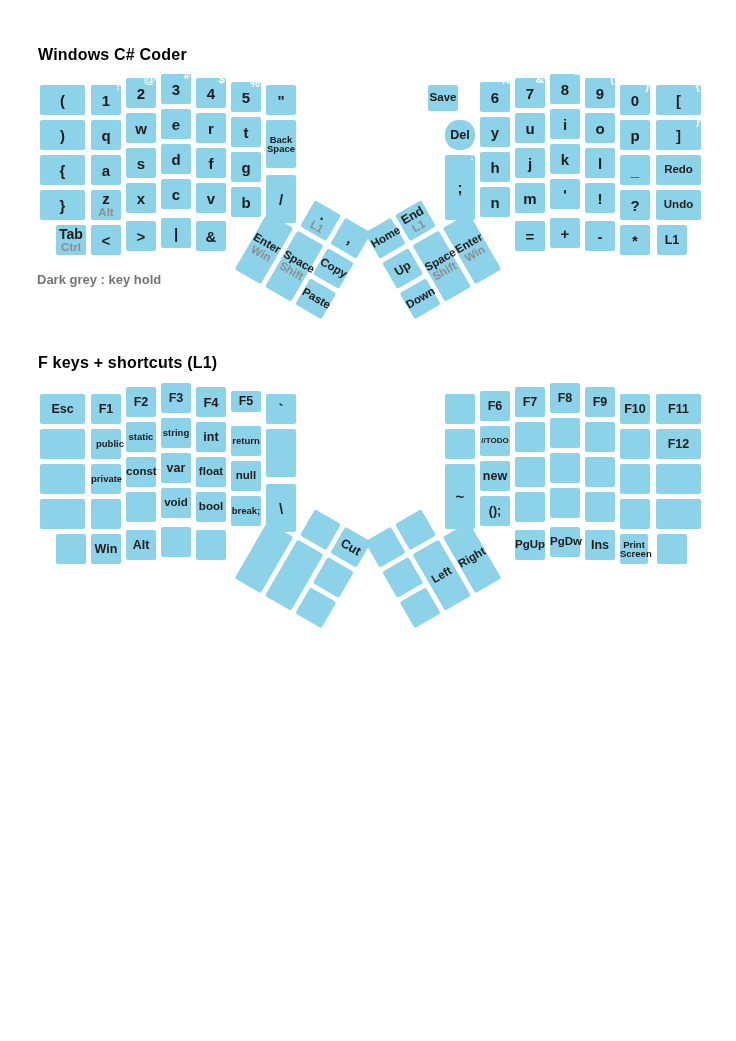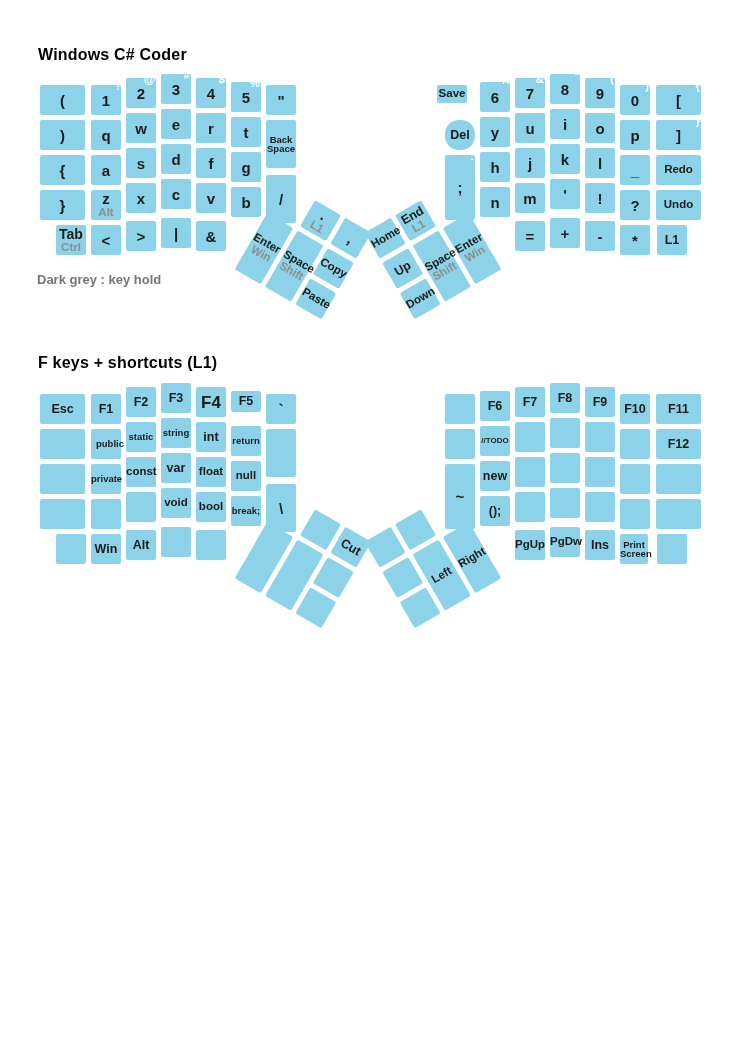--- a/index.html
+++ b/index.html
@@ -134,21 +134,21 @@
     </div>
     <div class="key" style="left: 126px; top: 221px; width: 30px; height: 30px;">
       <span class="main" style="font-size: 15px;">&gt;</span>
     </div>
     <div class="key" style="left: 161px; top: 218px; width: 30px; height: 30px;">
       <span class="main" style="font-size: 15px;">|</span>
     </div>
     <div class="key" style="left: 196px; top: 221px; width: 30px; height: 30px;">
       <span class="main" style="font-size: 15px;">&amp;</span>
     </div>
-    <div class="key" style="left: 437px; top: 85px; width: 30px; height: 18px;">
+    <div class="key" style="left: 428px; top: 85px; width: 30px; height: 26px;">
       <span class="main" style="font-size: 11.5px;">Save</span>
     </div>
     <div class="key" style="left: 445px; top: 120px; width: 30px; height: 30px; border-radius: 14px;">
       <span class="main" style="font-size: 12.5px;">Del</span>
     </div>
     <div class="key" style="left: 445px; top: 155px; width: 30px; height: 65px;">
       <span class="main" style="font-size: 15px;">;</span>
       <span class="legend">:</span>
     </div>
     <div class="key" style="left: 480px; top: 82px; width: 30px; height: 30px;">
@@ -324,21 +324,21 @@
     <div class="key" style="left: 161px; top: 418px; width: 30px; height: 30px;">
       <span class="main" style="font-size: 9.5px;">string</span>
     </div>
     <div class="key" style="left: 161px; top: 453px; width: 30px; height: 30px;">
       <span class="main" style="font-size: 12.5px;">var</span>
     </div>
     <div class="key" style="left: 161px; top: 488px; width: 30px; height: 30px;">
       <span class="main" style="font-size: 11.5px;">void</span>
     </div>
     <div class="key" style="left: 196px; top: 387px; width: 30px; height: 30px;">
-      <span class="main" style="font-size: 17px;">F4</span>
+      <span class="main" style="font-size: 13px;">F4</span>
     </div>
     <div class="key" style="left: 196px; top: 422px; width: 30px; height: 30px;">
       <span class="main" style="font-size: 12.5px;">int</span>
     </div>
     <div class="key" style="left: 196px; top: 457px; width: 30px; height: 30px;">
       <span class="main" style="font-size: 11.5px;">float</span>
     </div>
     <div class="key" style="left: 196px; top: 492px; width: 30px; height: 30px;">
       <span class="main" style="font-size: 11.5px;">bool</span>
     </div>

